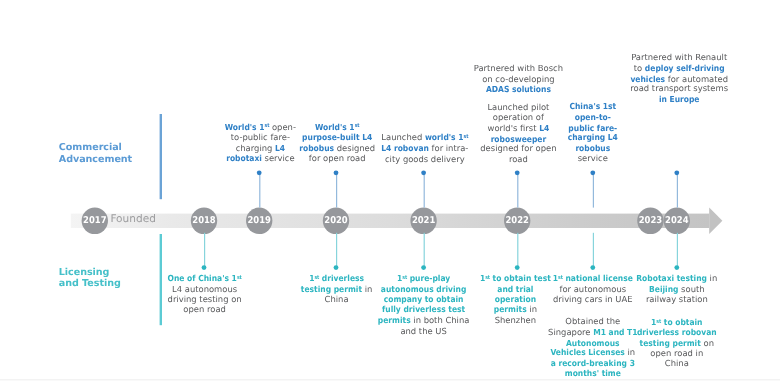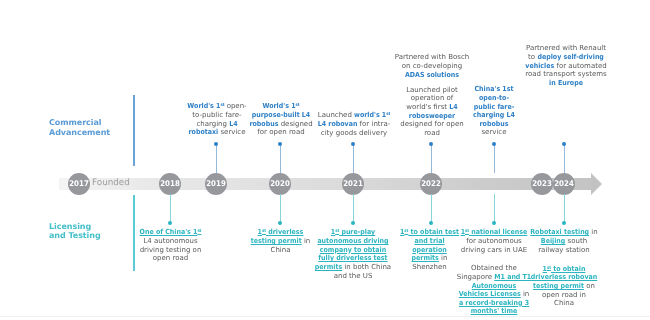--- a/index.html
+++ b/index.html
@@ -36,21 +36,21 @@
   .conn.t{background:#87d4dc;}
   .dot{position:absolute;width:4px;height:4px;border-radius:50%;background:#2f80c6;}
   .dot.t{background:#2cb5c0;}
 
   
   .col{position:absolute;text-align:center;font-size:7px;line-height:8.65px;color:#58595b;}
   .col.top{}
   .col p{margin:0;white-space:nowrap;}
       .col p + p{margin-top:6.5px;}
   .b{color:#2f80c6;font-weight:700;font-stretch:condensed;}
-  .col.bot .b{color:#2cb5c0;text-decoration:underline;}
+  .col.bot .b{color:#2cb5c0;}
   sup{font-size:0.62em;vertical-align:0.42em;line-height:0;font-weight:inherit;letter-spacing:-0.1px;}
 
   #baseline{position:absolute;left:0;top:316px;width:650px;height:1px;background:#f0f0f0;}
 </style>
 </head>
 <body>
 
 <div id="stage">
 
   <div id="axis-bar"></div>

